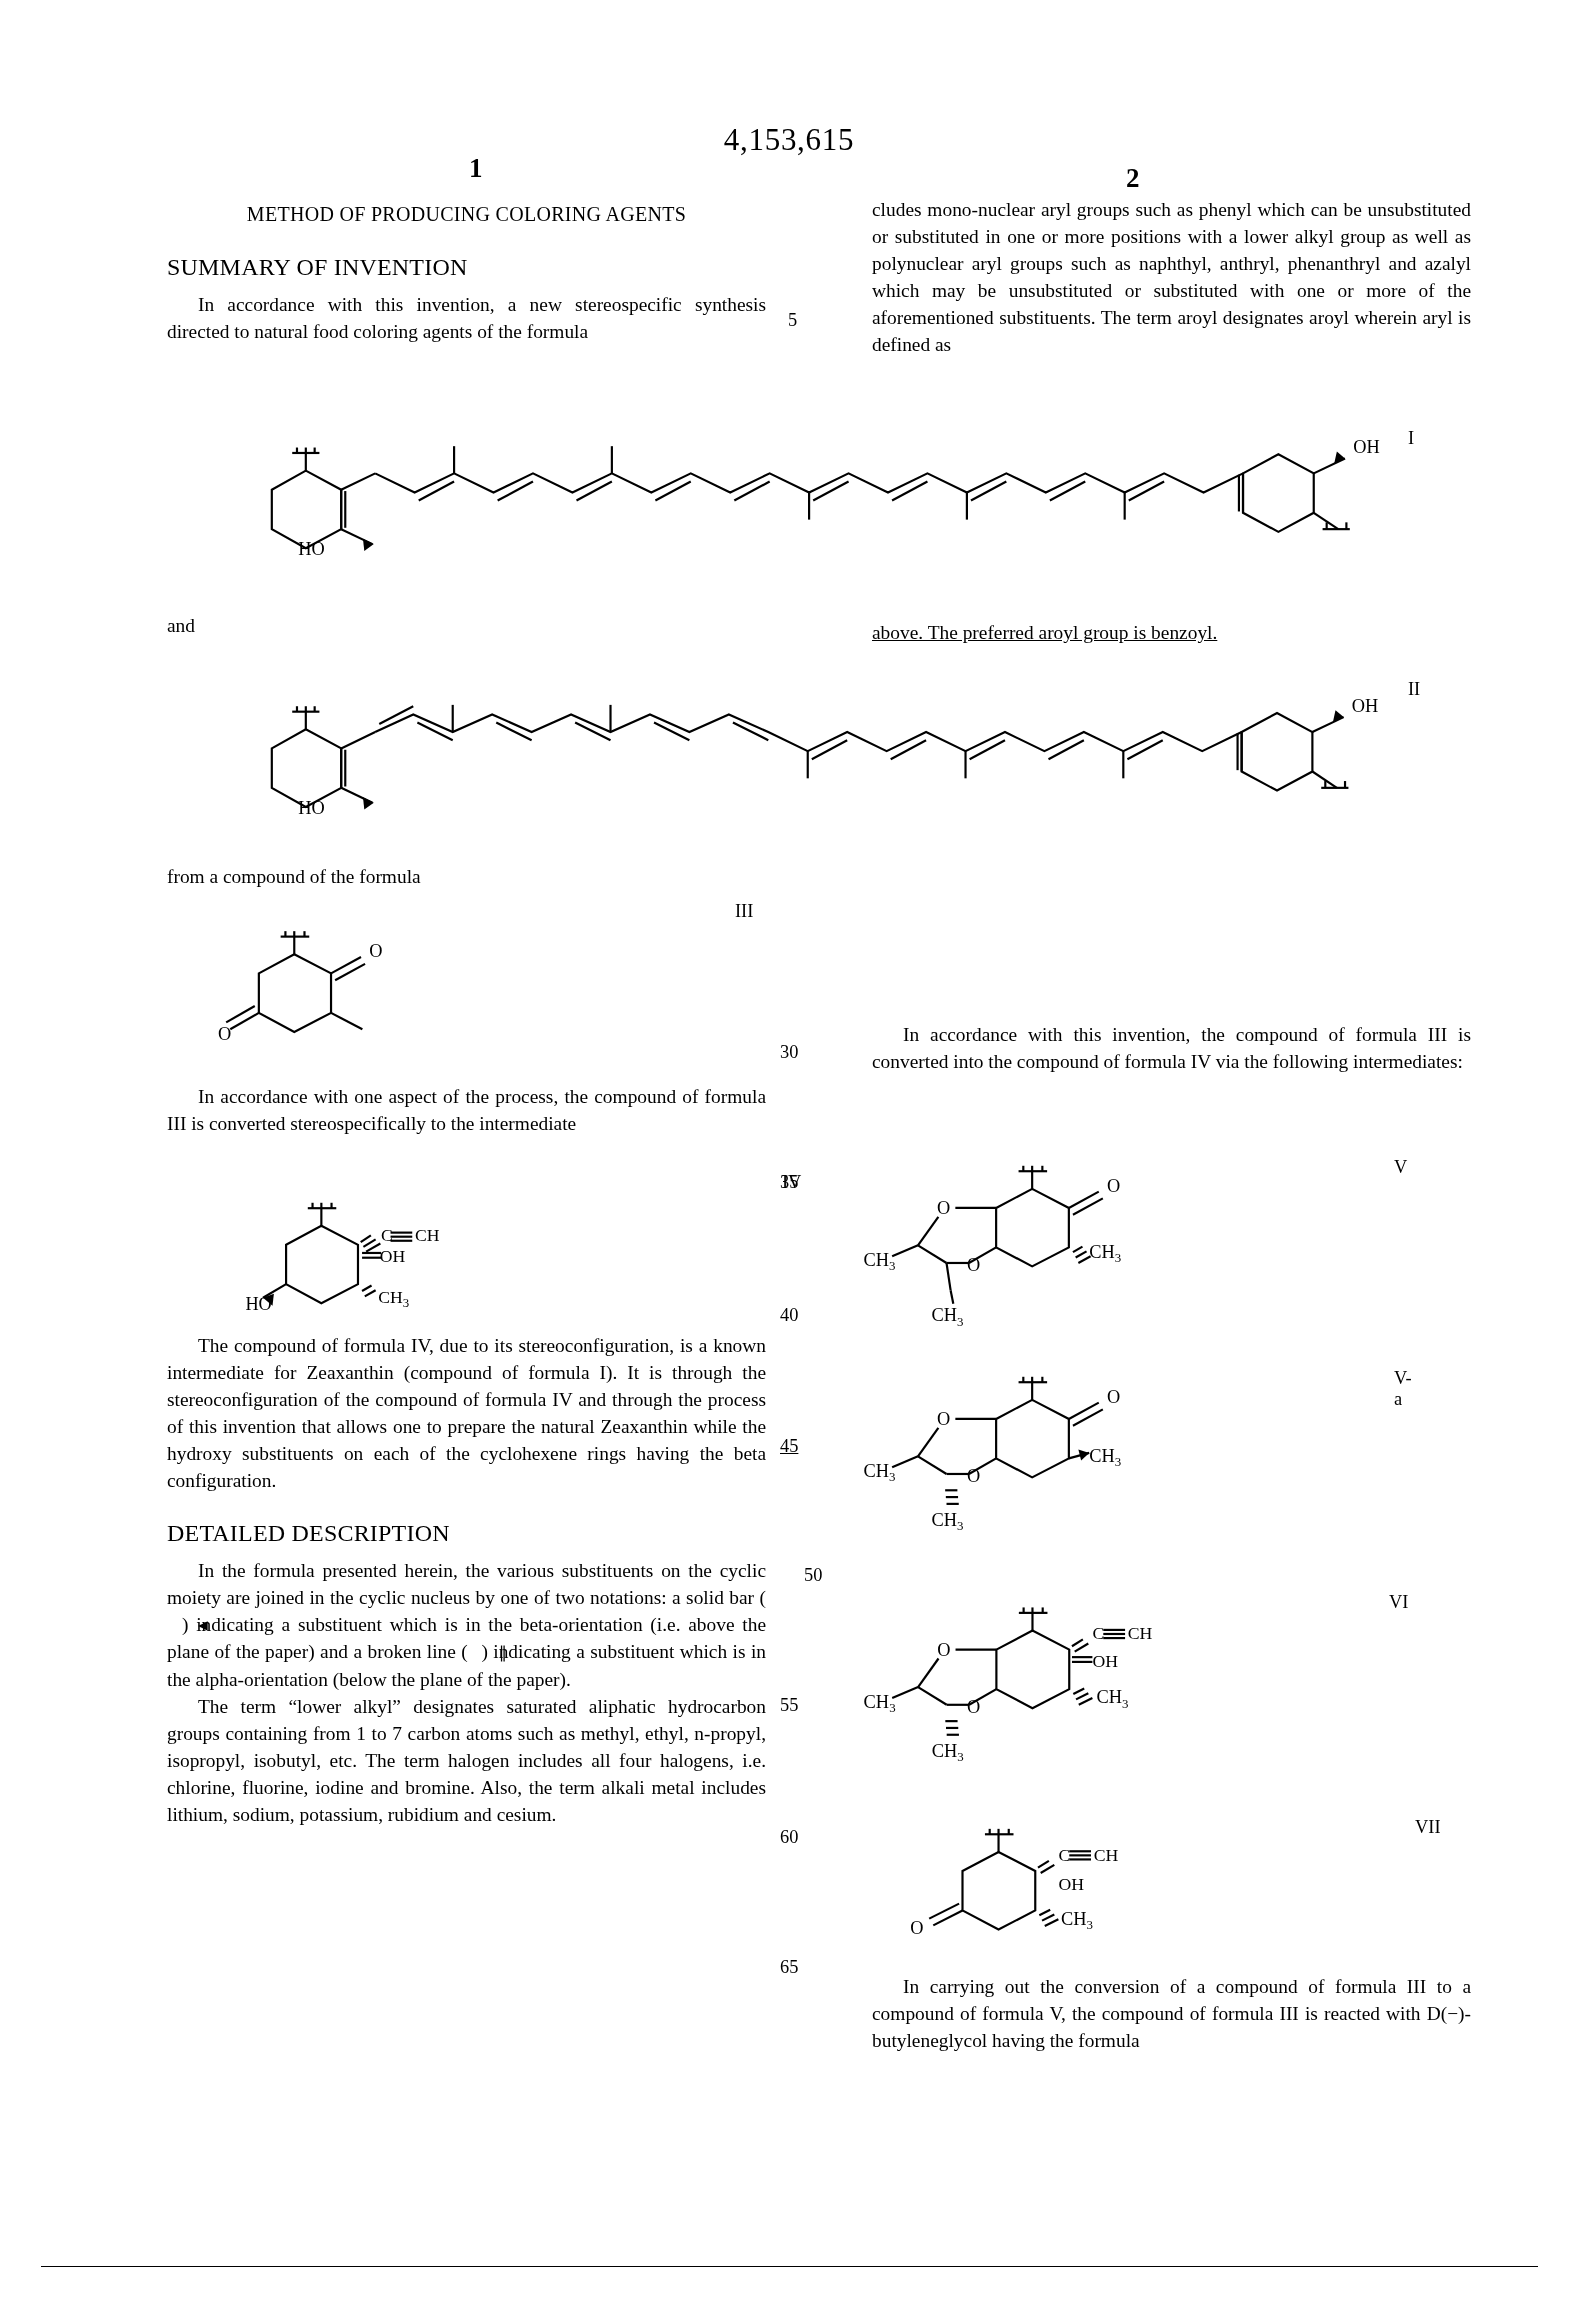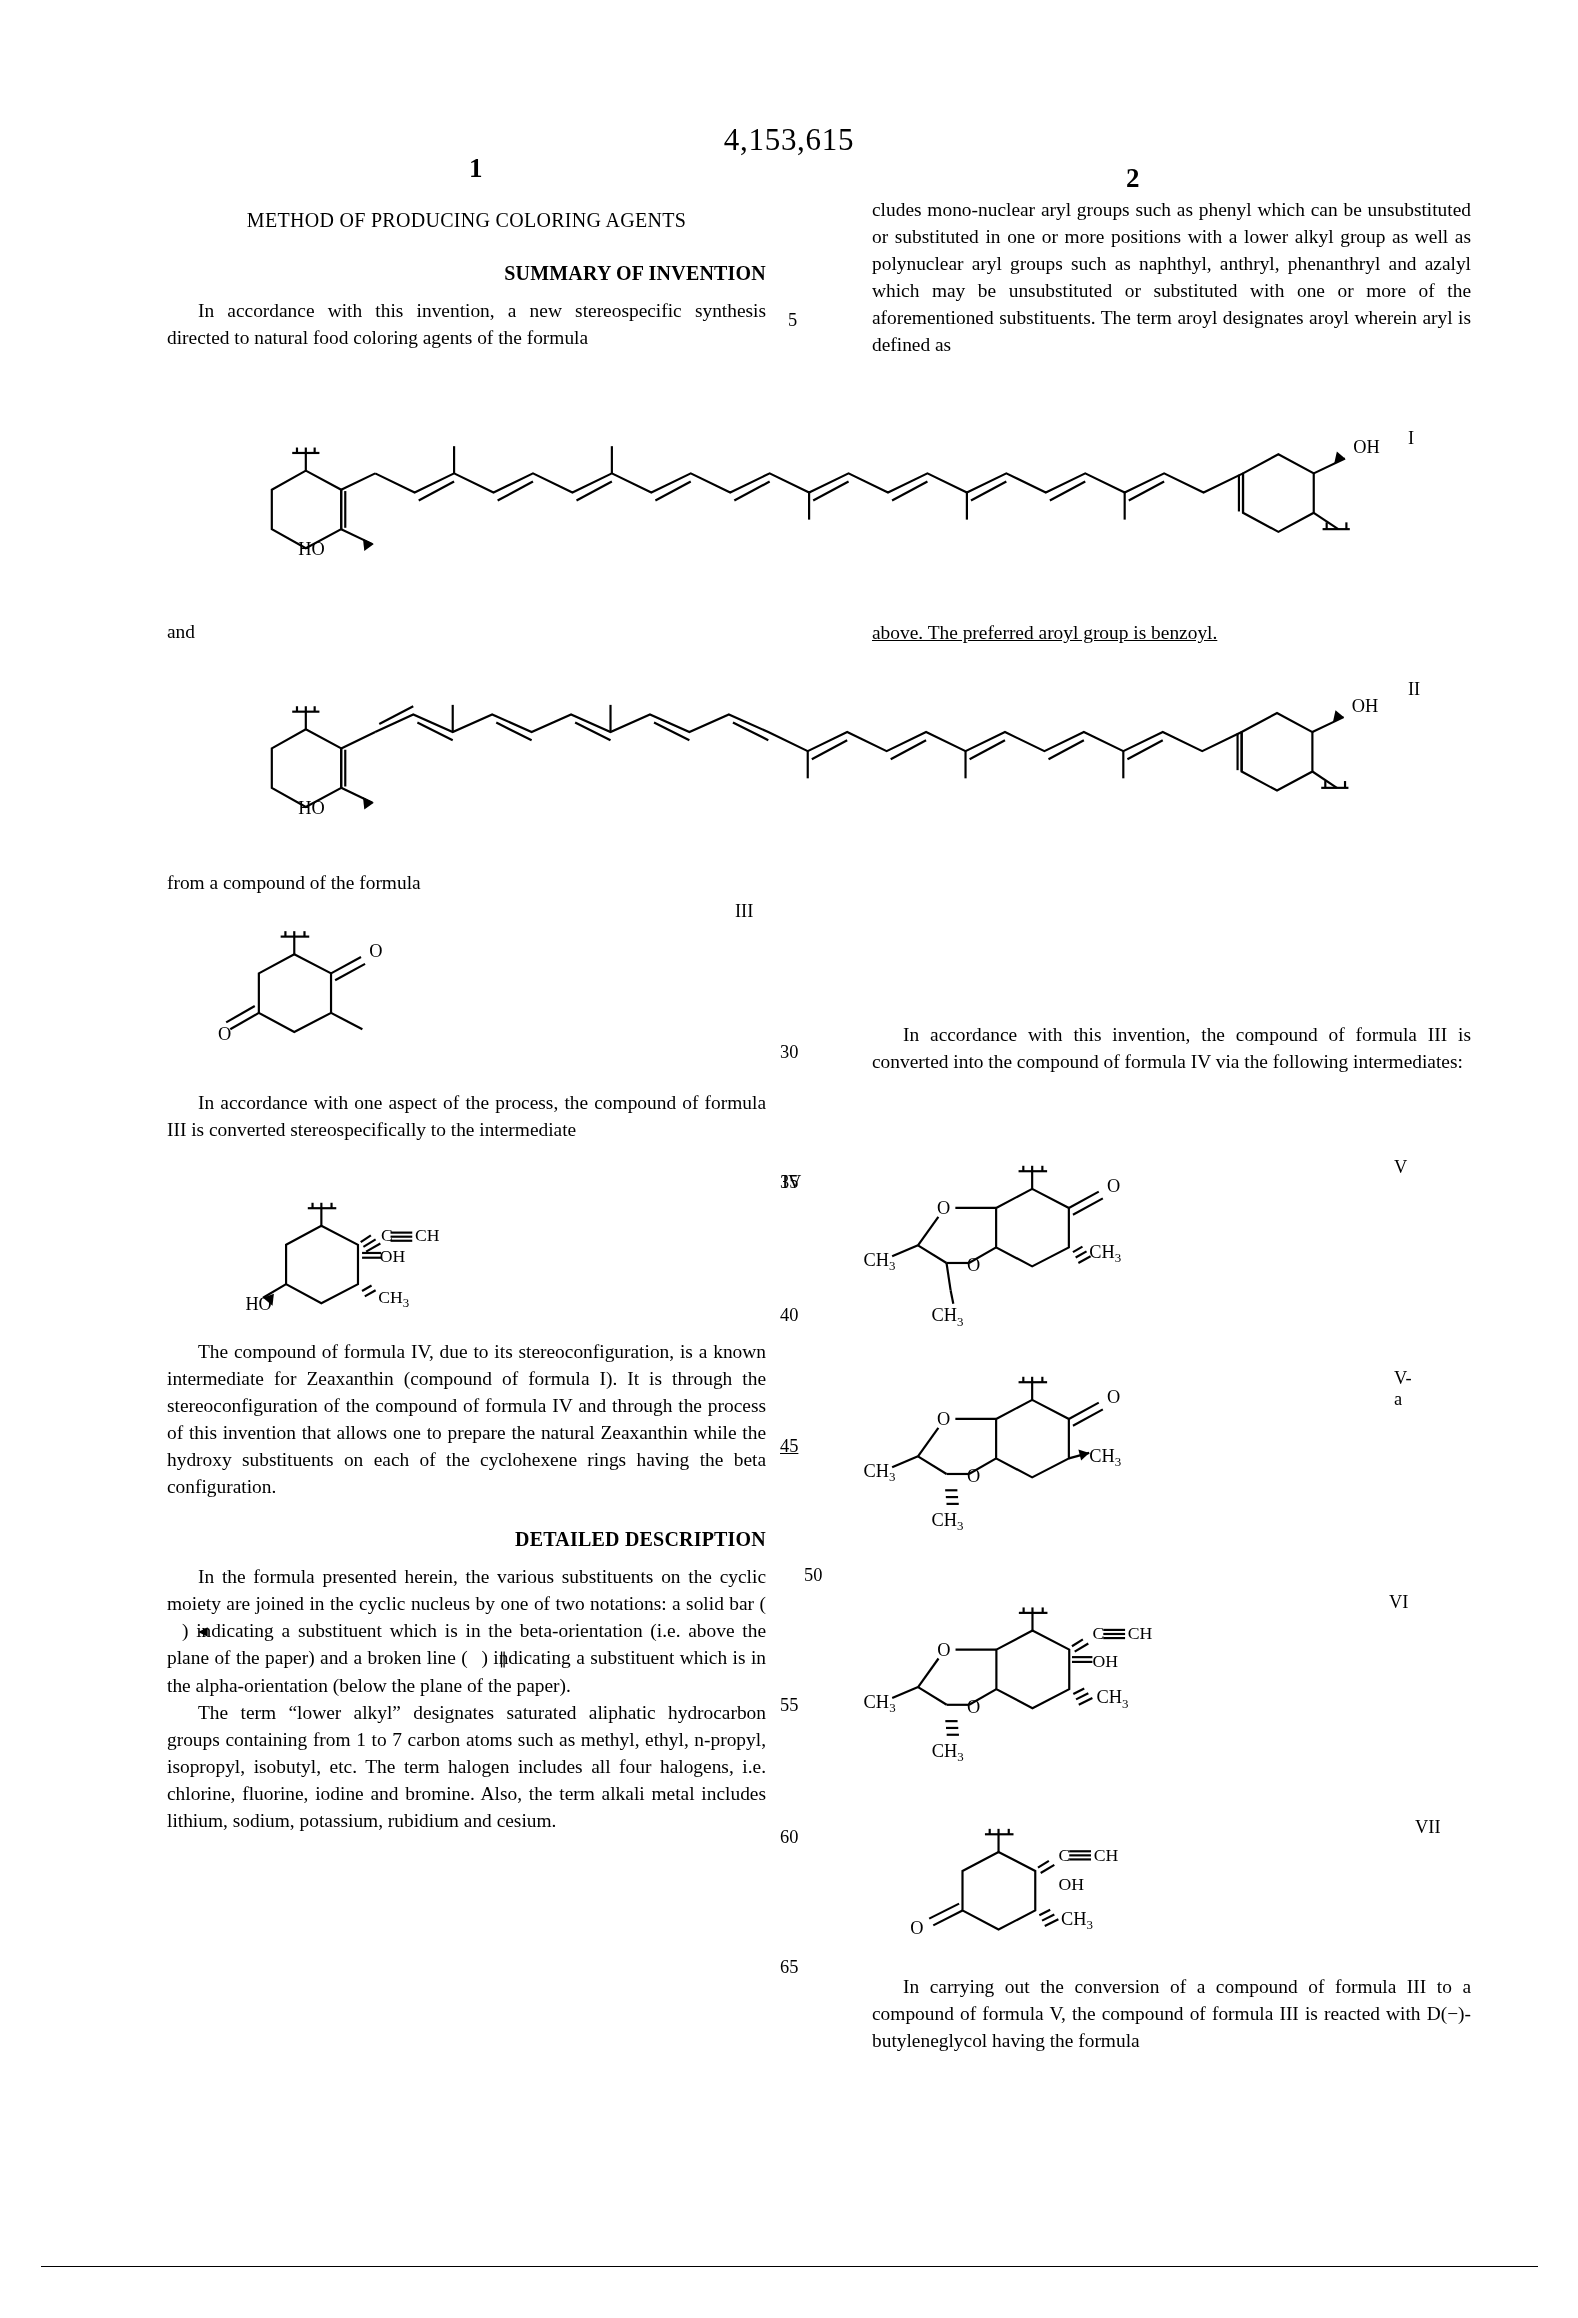--- a/index.html
+++ b/index.html
@@ -47,35 +47,35 @@
   }
 
   
   .col {
     position: absolute;
     width: 599px;
     font-size: 19.4px;
     line-height: 27px;
     text-align: justify;
   }
-  .col-left { left: 167px; top: 204px; margin-top: 6px; }
+  .col-left { left: 167px; top: 204px; }
   .col-right { left: 872px; top: 196px; }
 
   .title {
     text-align: center;
     font-size: 20px;
     letter-spacing: 0.3px;
     margin: 0 0 0 0;
     font-weight: normal;
   }
   .section-head {
-    text-align: right;
-    font-size: 20px;
+    text-align: left;
+    font-size: 24px;
     margin: 26px 0 9.5px 0;
-    font-weight: bold;
+    font-weight: normal;
     letter-spacing: 0.2px;
   }
   p {
     margin: 0;
     text-indent: 31px;
   }
   p.noind { text-indent: 0; }
 
   
   .linenum {

